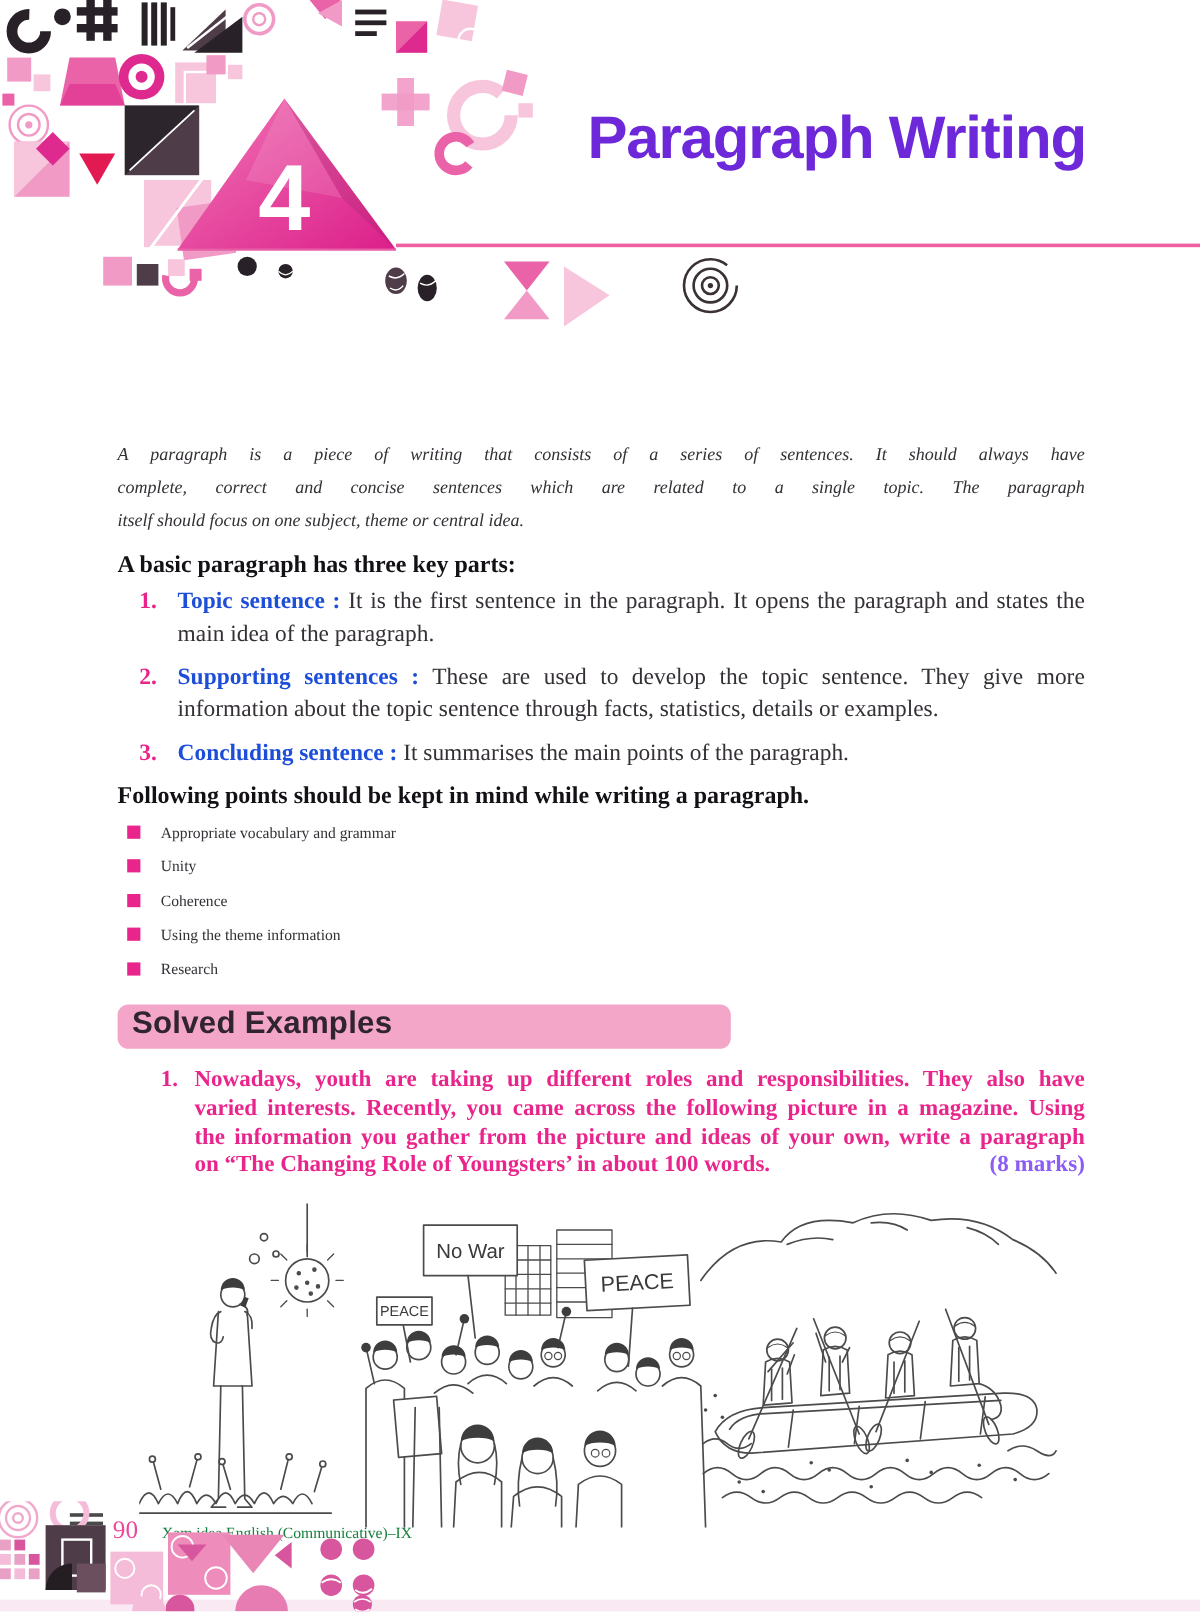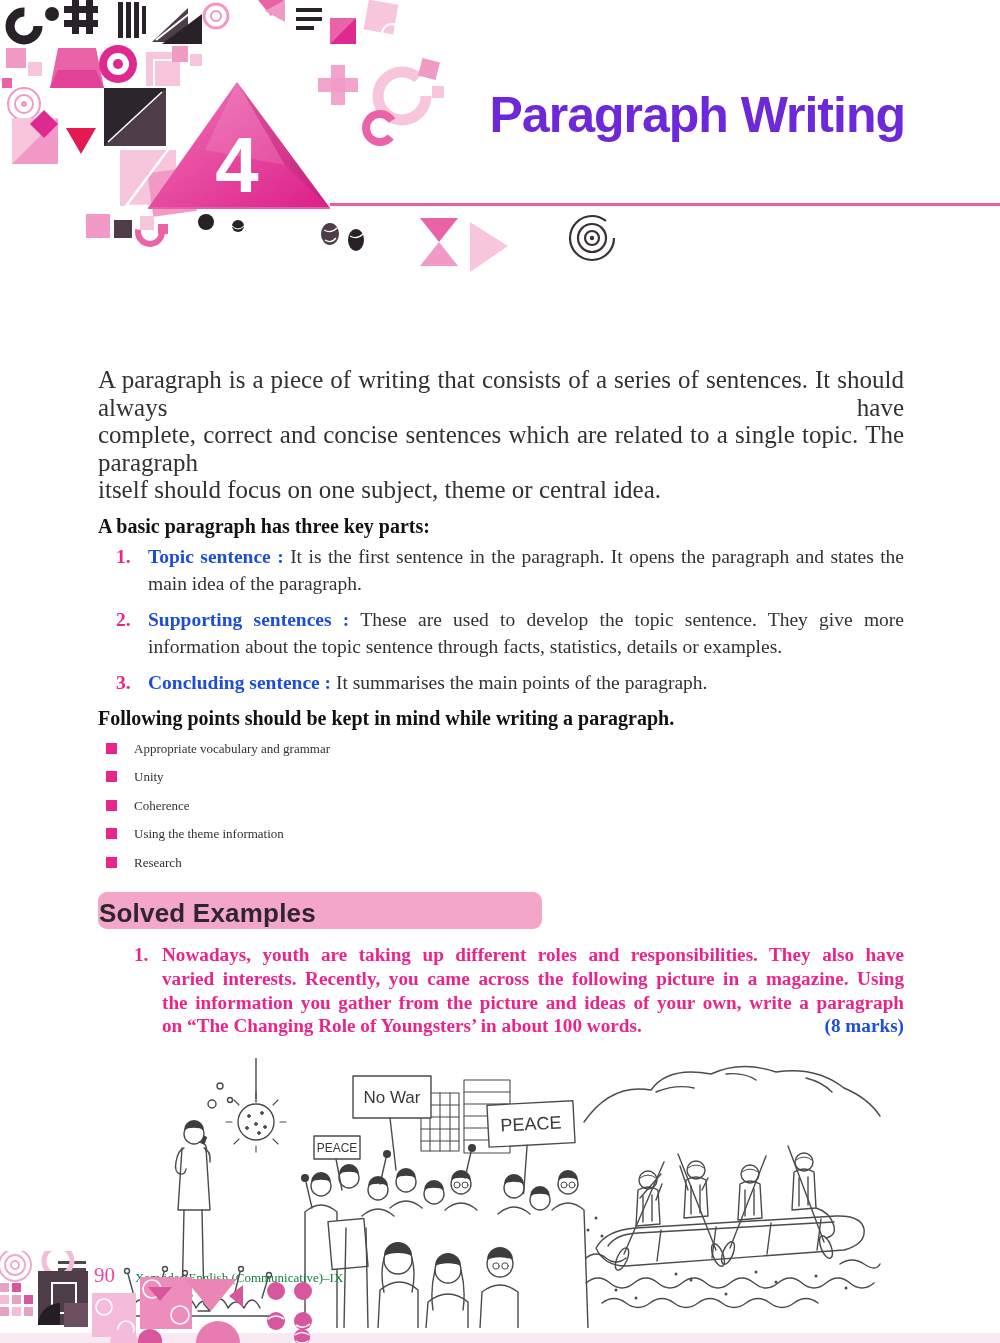--- a/index.html
+++ b/index.html
@@ -8,43 +8,43 @@
 
   
   #header-decor{position:absolute;left:0;top:0;}
   #page-title{position:absolute;top:86px;right:95px;margin:0;
     font-family:"Liberation Sans","DejaVu Sans",sans-serif;
     font-weight:bold;font-size:50px;letter-spacing:-1px;color:#6d28d9;}
   #title-rule{position:absolute;top:203px;left:330px;right:0;height:3px;background:#ee5f9f;}
 
   
   main{position:absolute;left:98px;top:366px;width:806px;}
-  .intro-line{font-size:25px;line-height:27.5px;margin:0;}
+  .intro-line{font-size:15px;line-height:27.5px;margin:0;font-style:italic;}
   .jline{text-align:justify;text-align-last:justify;}
   .bold-head{font-weight:bold;color:#141116;font-size:20px;margin:9px 0 4px 0;line-height:26px;}
 
   .kp-item{position:relative;padding-left:50px;margin:4px 0 9px 0;
            font-size:19.5px;line-height:27px;text-align:justify;}
   .kp-num{position:absolute;left:18px;top:0;color:#e9258c;font-weight:bold;}
   .kp-term{color:#1d4ed8;font-weight:bold;}
 
   .pt-item{position:relative;padding-left:36px;font-size:13px;line-height:28.5px;}
   .sq{position:absolute;left:8px;top:8px;width:11px;height:11px;background:#e9258c;}
 
-  #banner{margin-top:15px;width:444px;height:37px;background:#f4a6c8;border-radius:9px;
-    display:flex;align-items:flex-end;padding-left:1px;box-sizing:border-box;}
+  #banner{margin-top:15px;width:511px;height:37px;background:#f4a6c8;border-radius:9px;
+    display:flex;align-items:flex-start;padding-left:12px;box-sizing:border-box;}
   #banner span{font-family:"Liberation Sans","DejaVu Sans",sans-serif;
     font-size:26px;font-weight:600;color:#2f2430;letter-spacing:0.2px;}
 
   #question{position:relative;margin-top:14px;padding-left:64px;color:#e9258c;
     font-weight:bold;font-size:19.2px;line-height:23.8px;}
   #q-num{position:absolute;left:36px;top:0;}
   .q-line{text-align:justify;text-align-last:justify;}
   .q-last{display:flex;justify-content:space-between;}
-  #q-marks{color:#1d4ed8;white-space:nowrap;margin-left:24px;}
+  #q-marks{color:#8b5cf6;white-space:nowrap;margin-left:24px;}
 
   #illus{margin:20px 0 0 18px;display:block;}
 
   
   #footer{position:absolute;left:58px;top:1256px;display:flex;align-items:baseline;}
   #footer svg{position:relative;top:3px;}
   #page-num{font-size:21px;color:#ec4899;margin-left:8px;}
   #book-title{font-size:13px;color:#15803d;margin-left:20px;}
 
   #bottom-strip{position:absolute;left:0;right:0;bottom:0;height:10px;background:#f9e9f3;}

